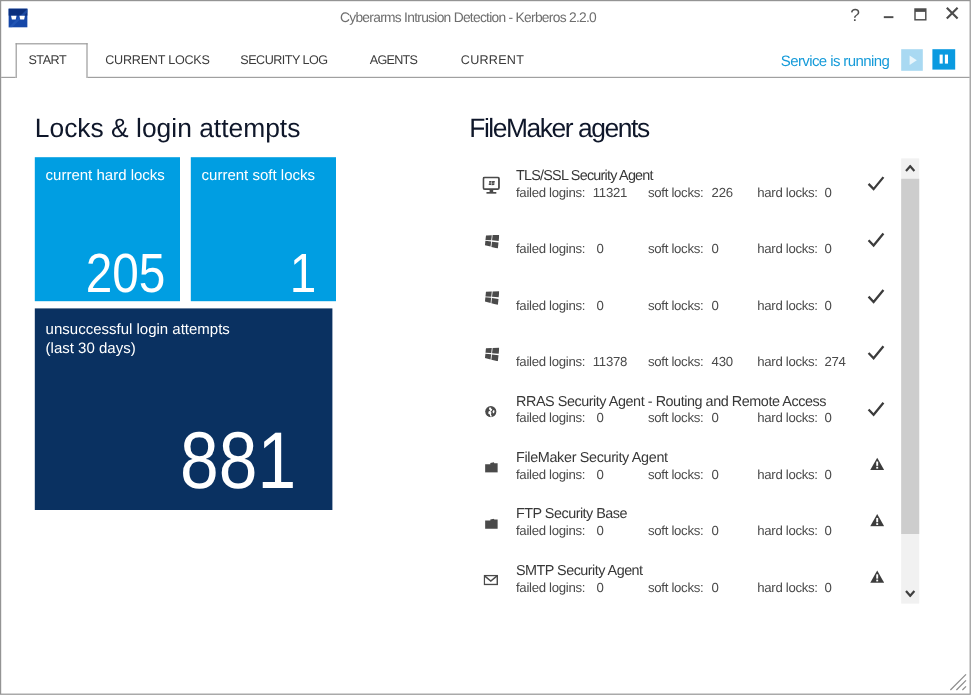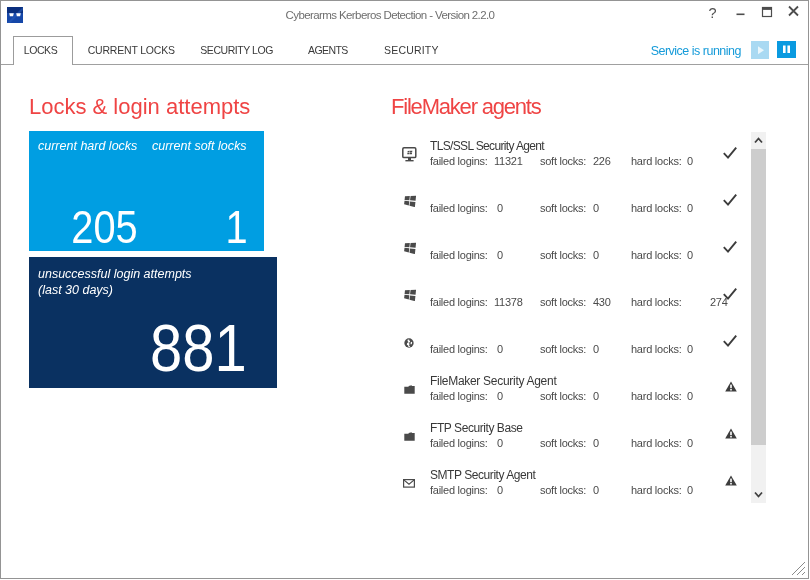--- a/index.html
+++ b/index.html
@@ -8,24 +8,24 @@
 .frame { position:absolute; left:0; top:0; width:809px; height:579px; border:1px solid #949494; pointer-events:none; z-index:50; }
 .abs { position:absolute; }
 
 #appicon { position:absolute; left:7px; top:7px; width:16px; height:16px; }
 #title { position:absolute; left:0; top:9px; width:780px; text-align:center; font-size:11.5px; letter-spacing:-0.6px; color:#6e6e6e; }
 
 #tabline { position:absolute; left:1px; top:64px; width:807px; height:0; border-top:1px solid #a0a0a0; }
 #activetab { position:absolute; left:13px; top:36px; width:60px; height:29px; background:#fff; border:1px solid #9c9c9c; border-bottom:none; z-index:2; }
 .tabtxt { position:absolute; top:44px; font-size:10.5px; color:#3a3a3a; white-space:nowrap; }
 
-.hdr { position:absolute; font-size:22px; color:#ef4444; white-space:nowrap; }
+.hdr { position:absolute; font-size:22px; color:#0f172a; white-space:nowrap; }
 
 .tile { position:absolute; color:#fff; }
-.tlabel { position:absolute; left:9px; top:7px; font-size:12.5px; line-height:16px; white-space:nowrap;font-style:italic; }
+.tlabel { position:absolute; left:9px; top:7px; font-size:12.5px; line-height:16px; white-space:nowrap; }
 .tnum { position:absolute; right:12px; bottom:1px; line-height:1; transform:scaleX(0.865); transform-origin:100% 100%; }
 
 .arow { position:absolute; left:0; width:760px; height:40px; }
 .atitle { position:absolute; left:430px; top:0; font-size:12px; letter-spacing:-0.55px; line-height:14px; color:#383838; white-space:nowrap; }
 .astat { position:absolute; top:16px; font-size:11px; letter-spacing:-0.25px; line-height:12px; color:#4a4a4a; white-space:nowrap; }
 .aicon { position:absolute; left:403px; top:5px; }
 .astatus { position:absolute; left:723px; top:3px; }
 
 #sbtrack { position:absolute; left:751px; top:132px; width:15px; height:371px; background:#f1f1f1; }
 #sbthumb { position:absolute; left:0; top:17px; width:15px; height:296px; background:#cdcdcd; }
@@ -38,38 +38,38 @@
 <body>
 <div class="frame"></div>
 
 <svg id="appicon" viewBox="0 0 16 16">
   <rect x="0" y="0" width="16" height="16" fill="#1547a8"></rect>
   <rect x="0" y="0" width="16" height="6" fill="#0a2f7e"></rect>
   <path d="M0 16 L16 0 L16 3 L3 16 Z M0 11 L8 16 Z" fill="#2a5cbb" opacity="0.55"></path>
   <path d="M2.2 6.2 h4.6 l-0.7 3 h-3.2 Z" fill="#fff"></path>
   <path d="M9.2 6.2 h4.6 l-0.7 3 h-3.2 Z" fill="#fff"></path>
 </svg>
-<div id="title">Cyberarms Kerberos Detection - Version 2.2.0</div>
+<div id="title">Cyberarms Intrusion Detection - Kerberos 2.2.0</div>
 <svg class="abs" style="left:705px;top:4px" width="100" height="18" viewBox="0 0 100 18">
   <g fill="none" stroke="#4d4d4d">
     <text x="3.5" y="13.5" stroke="none" fill="#505050" font-family="Liberation Sans" font-size="14.5px">?</text>
     <rect x="31.5" y="9.5" width="8" height="1.6" fill="#4d4d4d" stroke="none"></rect>
     <rect x="57.5" y="3.5" width="9" height="9" stroke-width="1.2"></rect>
     <rect x="57.5" y="3.5" width="9" height="2.4" fill="#4d4d4d" stroke="none"></rect>
     <path d="M84 2.5 L93 11.5 M93 2.5 L84 11.5" stroke-width="1.8"></path>
   </g>
 </svg>
 
 <div id="tabline"></div>
 <div id="activetab"></div>
-<div class="tabtxt" style="left:23.7px;letter-spacing:-0.4px;z-index:3">LOCKS</div>
+<div class="tabtxt" style="left:23.7px;letter-spacing:-0.4px;z-index:3">START</div>
 <div class="tabtxt" style="left:87.7px;letter-spacing:-0.2px">CURRENT LOCKS</div>
 <div class="tabtxt" style="left:200.3px;letter-spacing:-0.45px">SECURITY LOG</div>
 <div class="tabtxt" style="left:308.1px;letter-spacing:-0.6px">AGENTS</div>
-<div class="tabtxt" style="left:384px;letter-spacing:0.2px">SECURITY</div>
+<div class="tabtxt" style="left:384px;letter-spacing:0.2px">CURRENT</div>
 
 <div id="service">Service is running</div>
 <div id="playbtn">
 <svg width="18" height="18" viewBox="0 0 18 18">
   <path d="M7 5.2 L13 9.2 L7 13.2 Z" fill="#e9f6fc"></path>
 </svg>
 </div>
 <div id="pausebtn">
 <svg width="19" height="17" viewBox="0 0 19 17">
   <rect x="6" y="4.5" width="2.6" height="7.5" fill="#fff"></rect>
@@ -77,25 +77,25 @@
 </svg>
 </div>
 
 <div class="hdr" style="left:29px;top:94px">Locks &amp; login attempts</div>
 <div class="hdr" style="left:391px;top:94px;letter-spacing:-1.2px">FileMaker agents</div>
 
 <div class="tile" style="left:29px;top:131px;width:121px;height:120px;background:#009ee2">
   <div class="tlabel">current hard locks</div>
   <div class="tnum" style="font-size:46px">205</div>
 </div>
-<div class="tile" style="left:143px;top:131px;width:121px;height:120px;background:#009ee2">
+<div class="tile" style="left:159px;top:131px;width:121px;height:120px;background:#009ee2">
   <div class="tlabel">current soft locks</div>
   <div class="tnum" style="font-size:46px;right:16px">1</div>
 </div>
-<div class="tile" style="left:29px;top:257px;width:248px;height:131px;background:#0a3161">
+<div class="tile" style="left:29px;top:257px;width:248px;height:168px;background:#0a3161">
   <div class="tlabel" style="top:10px;line-height:15.5px">unsuccessful login attempts<br>(last 30 days)</div>
   <div class="tnum" style="font-size:67px;right:30px;bottom:7px">881</div>
 </div>
 
 <div class="arow" style="top:139px">
 <svg class="aicon" style="left:402px;top:8px" width="15" height="15" viewBox="0 0 15 15">
 <rect x="0.8" y="0.8" width="13" height="9.8" rx="1.2" fill="none" stroke="#4a4a4a" stroke-width="1.5"></rect>
 <g fill="#4a4a4a">
         <path d="M5.5 4.2 l2 -0.35 v1.5 l-2 0.3 Z M7.9 3.8 l2.2 -0.4 v1.6 l-2.2 0.35 Z M5.5 6 l2 -0.3 v1.5 l-2 0.35 Z M7.9 5.65 l2.2 -0.35 v1.6 l-2.2 0.4 Z" transform="rotate(8 7.5 5.5)"></path>
       </g>
@@ -158,31 +158,32 @@
         <path d="M6 0.9 L11.5 0.2 V5.2 L6 5.3 Z"></path>
         <path d="M0.5 6.3 L5.3 6.3 V10.6 L0.5 9.9 Z"></path>
         <path d="M6 6.4 L11.5 6.5 V11.6 L6 10.8 Z"></path>
       </g>
 </svg>
 <div class="astat" style="left:430px">failed logins:</div>
 <div class="astat" style="left:494px">11378</div>
 <div class="astat" style="left:540px">soft locks:</div>
 <div class="astat" style="left:593px">430</div>
 <div class="astat" style="left:631px">hard locks:</div>
-<div class="astat" style="left:710px">274</div>
+<div class="astat" style="left:687px">274</div>
 <svg class="astatus" style="left:722px;top:5.5px" width="16" height="16" viewBox="0 0 16 16">
 <path d="M1.8 8.2 L6 12.6 L14.2 2.6" fill="none" stroke="#3c3c3c" stroke-width="1.9"></path>
 </svg>
 </div>
 <div class="arow" style="top:327px">
 <svg class="aicon" style="left:404px;top:10.5px" width="10" height="10" viewBox="0 0 12 12">
 <circle cx="6" cy="6" r="5.6" fill="#4a4a4a"></circle>
 <path d="M4.2 2.2 Q5.5 1.6 6.5 2.2 L6.2 3.4 L7.4 3.2 L7.2 4.6 L5.6 6.4 L6.6 6.6 L6.2 9.4 L7.6 10.6 Q6.5 11 5.4 10.8 L5 9 L3.4 8 L3.8 6 L5.6 5 L4.4 4 Z" fill="#fff"></path>
 <path d="M8.6 4.4 L9.8 5.2 L9.4 7.2 L8.2 7.8 L7.8 6 Z" fill="#fff"></path>
 </svg>
+<div class="atitle" style="letter-spacing:-0.38px">RRAS Security Agent - Routing and Remote Access</div>
 <div class="astat" style="left:430px">failed logins:</div>
 <div class="astat" style="left:497px">0</div>
 <div class="astat" style="left:540px">soft locks:</div>
 <div class="astat" style="left:593px">0</div>
 <div class="astat" style="left:631px">hard locks:</div>
 <div class="astat" style="left:687px">0</div>
 <svg class="astatus" style="left:722px;top:5.5px" width="16" height="16" viewBox="0 0 16 16">
 <path d="M1.8 8.2 L6 12.6 L14.2 2.6" fill="none" stroke="#3c3c3c" stroke-width="1.9"></path>
 </svg>
 </div>

